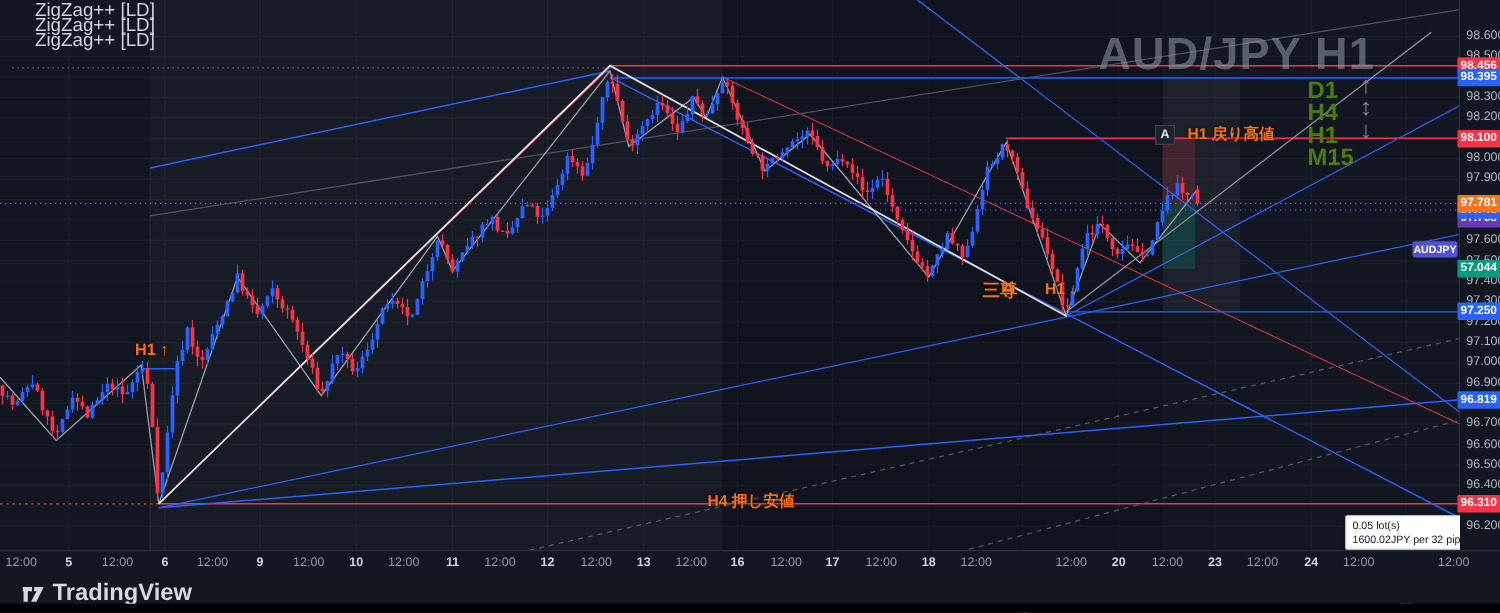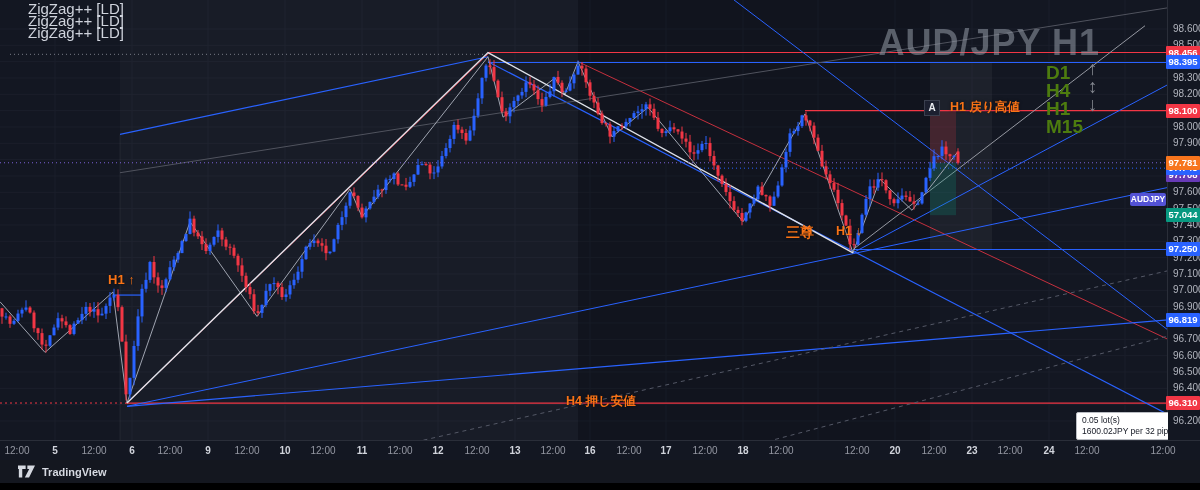--- a/index.html
+++ b/index.html
@@ -20,21 +20,21 @@
   .price-tick{position:absolute;left:5px;font-size:10px;color:#b2b5be;white-space:nowrap;}
   .price-badge{position:absolute;left:1166px;width:34px;height:14px;font-size:9.5px;font-weight:bold;color:#fff;
     text-align:center;line-height:14px;border-radius:1px;z-index:8;}
   #symbol-badge{position:absolute;left:1130px;width:36px;height:13px;background:#5352d5;color:#fff;font-size:8.5px;
     font-weight:bold;text-align:center;line-height:13px;border-radius:2px;z-index:9;}
   #time-axis{position:absolute;left:0;top:440px;width:1200px;height:20px;border-top:1px solid #2a2e39;z-index:3;background:#131722;}
   .time-tick{position:absolute;top:4px;transform:translateX(-50%);font-size:10px;color:#9598a3;}
   .time-tick.major{color:#d1d4dc;font-weight:bold;}
   #footer{position:absolute;left:0;top:460px;width:1200px;height:23px;background:#14171f;z-index:3;}
   #tv-logo{position:absolute;left:18px;top:4px;display:flex;align-items:center;gap:7px;}
-  #brand-name{color:#d6d9e0;font-size:11px;font-weight:bold;}
+  #brand-name{color:#d6d9e0;font-size:19px;font-weight:bold;}
   #bottom-bar{position:absolute;left:0;top:483px;width:1200px;height:7px;background:#000;z-index:3;}
   #tooltip{position:absolute;left:1076px;top:412px;background:#fff;border:1px solid #b9bcc2;border-radius:2px;
     padding:2px 5px;z-index:10;box-shadow:0 1px 2px rgba(0,0,0,.4);}
   #tooltip div{font-size:8.5px;color:#131722;line-height:11px;white-space:nowrap;}
 </style>
 </head>
 <body>
 
 <div id="app">
 

